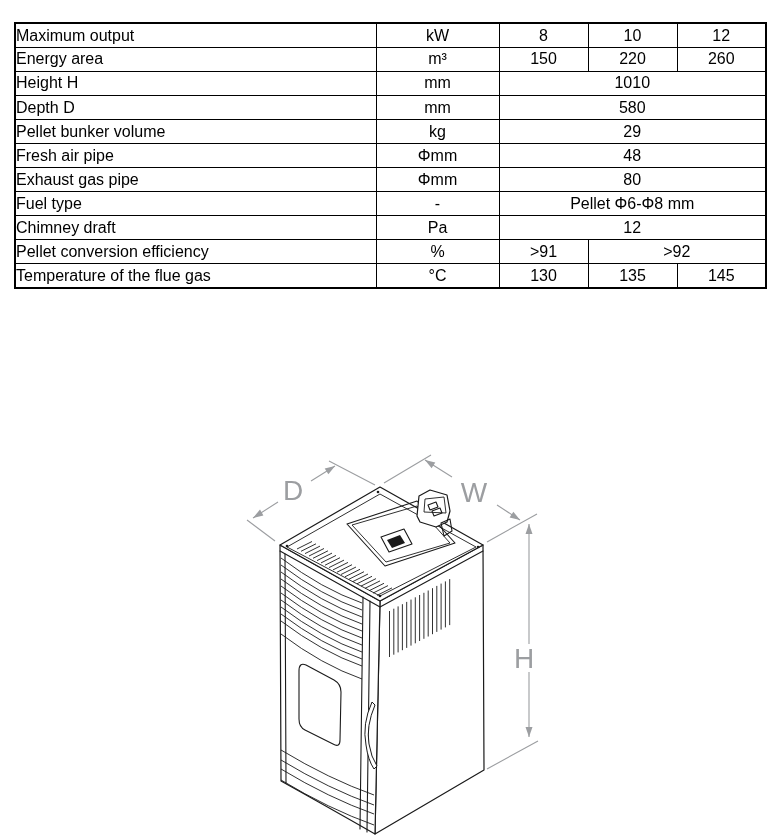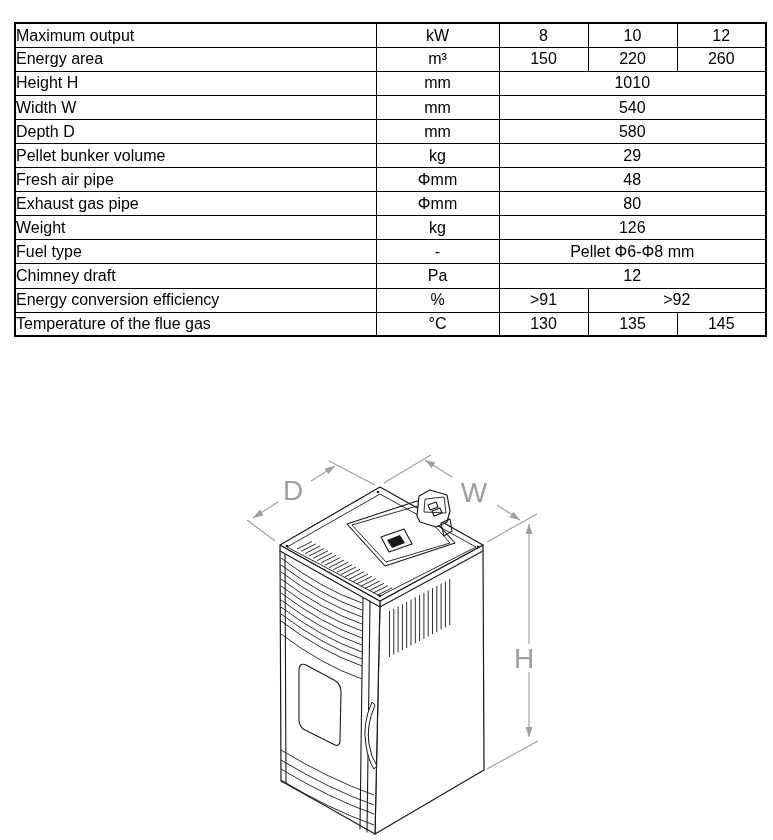--- a/index.html
+++ b/index.html
@@ -57,61 +57,51 @@
           <td class="val" colspan="1">150</td>
           <td class="val" colspan="1">220</td>
           <td class="val" colspan="1">260</td>
         </tr>
         <tr>
           <td class="label">Height H</td>
           <td class="unit">mm</td>
           <td class="val" colspan="3">1010</td>
         </tr>
         <tr>
-          <td class="label">Width W</td>
-          <td class="unit">mm</td>
-          <td class="val" colspan="3">540</td>
-        </tr>
-        <tr>
           <td class="label">Depth D</td>
           <td class="unit">mm</td>
           <td class="val" colspan="3">580</td>
         </tr>
         <tr>
           <td class="label">Pellet bunker volume</td>
           <td class="unit">kg</td>
           <td class="val" colspan="3">29</td>
         </tr>
         <tr>
           <td class="label">Fresh air pipe</td>
           <td class="unit">Φmm</td>
           <td class="val" colspan="3">48</td>
         </tr>
         <tr>
           <td class="label">Exhaust gas pipe</td>
           <td class="unit">Φmm</td>
           <td class="val" colspan="3">80</td>
         </tr>
         <tr>
-          <td class="label">Weight</td>
-          <td class="unit">kg</td>
-          <td class="val" colspan="3">126</td>
-        </tr>
-        <tr>
           <td class="label">Fuel type</td>
           <td class="unit">-</td>
           <td class="val" colspan="3">Pellet Φ6-Φ8 mm</td>
         </tr>
         <tr>
           <td class="label">Chimney draft</td>
           <td class="unit">Pa</td>
           <td class="val" colspan="3">12</td>
         </tr>
         <tr>
-          <td class="label">Energy conversion efficiency</td>
+          <td class="label">Pellet conversion efficiency</td>
           <td class="unit">%</td>
           <td class="val" colspan="1">&gt;91</td>
           <td class="val" colspan="2">&gt;92</td>
         </tr>
         <tr>
           <td class="label">Temperature of the flue gas</td>
           <td class="unit">°C</td>
           <td class="val" colspan="1">130</td>
           <td class="val" colspan="1">135</td>
           <td class="val" colspan="1">145</td>

